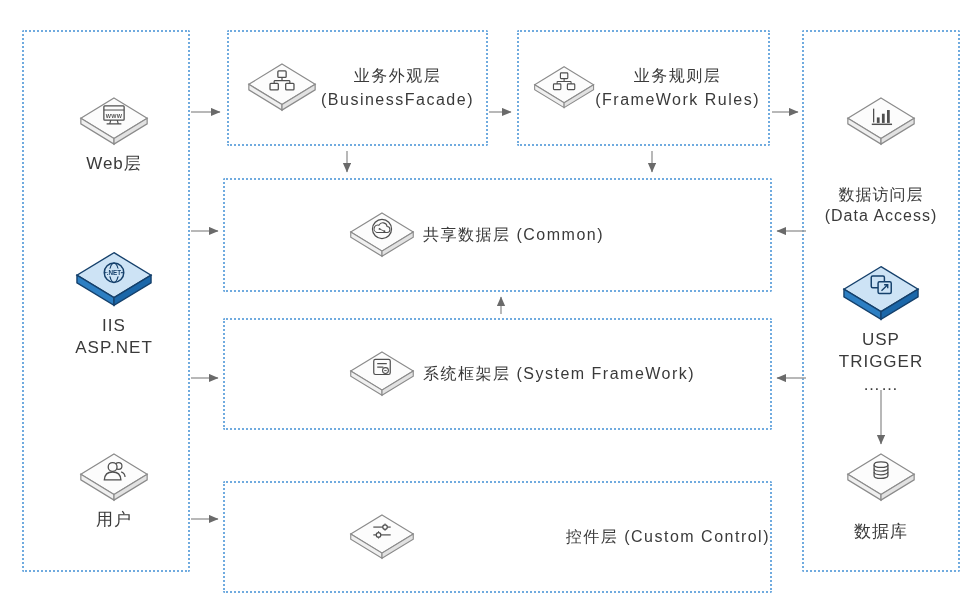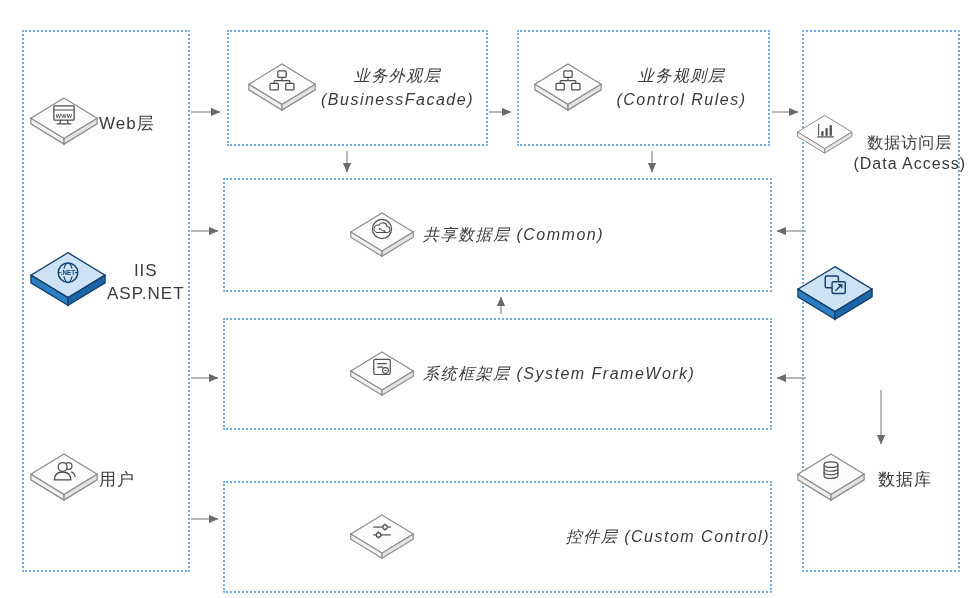--- a/index.html
+++ b/index.html
@@ -5,24 +5,24 @@
   html,body { margin:0; padding:0; background:#ffffff; }
   .canvas {
     position:relative; width:978px; height:598px; background:#ffffff;
     font-family:"Liberation Sans","DejaVu Sans",sans-serif; color:#3a3a3a;
     overflow:hidden;
   }
   .dotbox {
     position:absolute; box-sizing:border-box;
     border:2px dotted #70abdf; border-radius:2px; background:transparent;
   }
-  .rowbox { display:flex; align-items:center;font-style:italic; }
+  .rowbox { display:flex; align-items:center; }
   .boxlabel { font-size:16px; letter-spacing:1.5px; color:#3a3a3a; white-space:nowrap; }
   .boxlabel.two { flex:1; text-align:center; line-height:1.5; }
-  .figure { position:absolute; display:flex; flex-direction:row; align-items:center; width:170px; }
+  .figure { position:absolute; display:flex; flex-direction:column; align-items:center; width:170px; }
   .figure .cap { margin-top:5px; font-size:17px; letter-spacing:1px; line-height:1.32; text-align:center; color:#3a3a3a; }
   .figure .cap div { white-space:nowrap; }
   svg.slab { display:block; }
   #arrows { position:absolute; left:0; top:0; pointer-events:none; }
 </style>
 </head>
 <body>
 
 <div class="canvas">
 
@@ -50,21 +50,21 @@
       <polygon points="38,2 74,24 38,46 2,24" fill="#fcfcfc" stroke="#8b8b8b" stroke-width="1.3"></polygon>
       <polygon points="2,24 2,30 38,52 38,46" fill="#f0f0f0" stroke="#8b8b8b" stroke-width="1.3"></polygon>
       <polygon points="74,24 74,30 38,52 38,46" fill="#e2e2e2" stroke="#8b8b8b" stroke-width="1.3"></polygon>
       <rect x="33.5" y="9.5" width="9" height="7" rx="1" fill="#fcfcfc" stroke="#4f4f4f" stroke-width="1.4"></rect>
       <path d="M38,16.5 V20 M29.5,20 H46.5 M29.5,20 V23 M46.5,20 V23" fill="none" stroke="#4f4f4f" stroke-width="1.3"></path>
       <rect x="25" y="23" width="9" height="7" rx="1" fill="#fcfcfc" stroke="#4f4f4f" stroke-width="1.4"></rect>
       <rect x="42" y="23" width="9" height="7" rx="1" fill="#fcfcfc" stroke="#4f4f4f" stroke-width="1.4"></rect>
     </svg>
     <div class="boxlabel two">
       <div>业务规则层</div>
-      <div>(Control Rules)</div>
+      <div>(FrameWork Rules)</div>
     </div>
   </div>
 
   <div class="dotbox rowbox" style="left:223px; top:178px; width:549px; height:114px; padding-left:124px; gap:8px;">
     <svg class="slab" width="66" height="49" viewBox="0 0 76 56">
       <polygon points="38,2 74,24 38,46 2,24" fill="#fcfcfc" stroke="#8b8b8b" stroke-width="1.3"></polygon>
       <polygon points="2,24 2,30 38,52 38,46" fill="#f0f0f0" stroke="#8b8b8b" stroke-width="1.3"></polygon>
       <polygon points="74,24 74,30 38,52 38,46" fill="#e2e2e2" stroke="#8b8b8b" stroke-width="1.3"></polygon>
       <circle cx="38" cy="20.5" r="11" fill="#fcfcfc" stroke="#4f4f4f" stroke-width="1.4"></circle>
       <path d="M32,24.5 h11.5 a3.4,3.4 0 0 0 0.4,-6.8 a5,5 0 0 0 -9.4,-1.6 a4.1,4.1 0 0 0 -2.5,8.4 Z" fill="none" stroke="#4f4f4f" stroke-width="1.2"></path>
@@ -164,20 +164,25 @@
 
   <div class="figure" style="left:796px; top:264px;">
     <svg class="slab" width="78" height="60" viewBox="0 0 80 60">
       <polygon points="40,2 78,25 40,48 2,25" fill="#cde3f5" stroke="#15406b" stroke-width="1.4"></polygon>
       <polygon points="2,25 2,33 40,56 40,48" fill="#2d7fc3" stroke="#15406b" stroke-width="1.4"></polygon>
       <polygon points="78,25 78,33 40,56 40,48" fill="#1b67a9" stroke="#15406b" stroke-width="1.4"></polygon>
       <rect x="30" y="11.5" width="13.5" height="12" rx="1.5" fill="#cde3f5" stroke="#15406b" stroke-width="1.5"></rect>
       <rect x="37" y="17.5" width="13.5" height="12" rx="1.5" fill="#cde3f5" stroke="#15406b" stroke-width="1.5"></rect>
       <path d="M40.5,26.6 L46.6,20.7 M43.2,20.5 H46.9 V24.2" fill="none" stroke="#15406b" stroke-width="1.4"></path>
     </svg>
+    <div class="cap">
+      <div>USP</div>
+      <div>TRIGGER</div>
+      <div>……</div>
+    </div>
   </div>
 
   <div class="figure" style="left:796px; top:452px;gap:12px;">
     <svg class="slab" width="70" height="52" viewBox="0 0 76 56">
       <polygon points="38,2 74,24 38,46 2,24" fill="#fcfcfc" stroke="#8b8b8b" stroke-width="1.3"></polygon>
       <polygon points="2,24 2,30 38,52 38,46" fill="#f0f0f0" stroke="#8b8b8b" stroke-width="1.3"></polygon>
       <polygon points="74,24 74,30 38,52 38,46" fill="#e2e2e2" stroke="#8b8b8b" stroke-width="1.3"></polygon>
       <path d="M30.5,13.5 V25.5 a7.5,3 0 0 0 15,0 V13.5" fill="#fcfcfc" stroke="#4f4f4f" stroke-width="1.4"></path>
       <ellipse cx="38" cy="13.5" rx="7.5" ry="3" fill="#fcfcfc" stroke="#4f4f4f" stroke-width="1.4"></ellipse>
       <path d="M30.5,17.6 a7.5,3 0 0 0 15,0 M30.5,21.6 a7.5,3 0 0 0 15,0" fill="none" stroke="#4f4f4f" stroke-width="1.2"></path>

